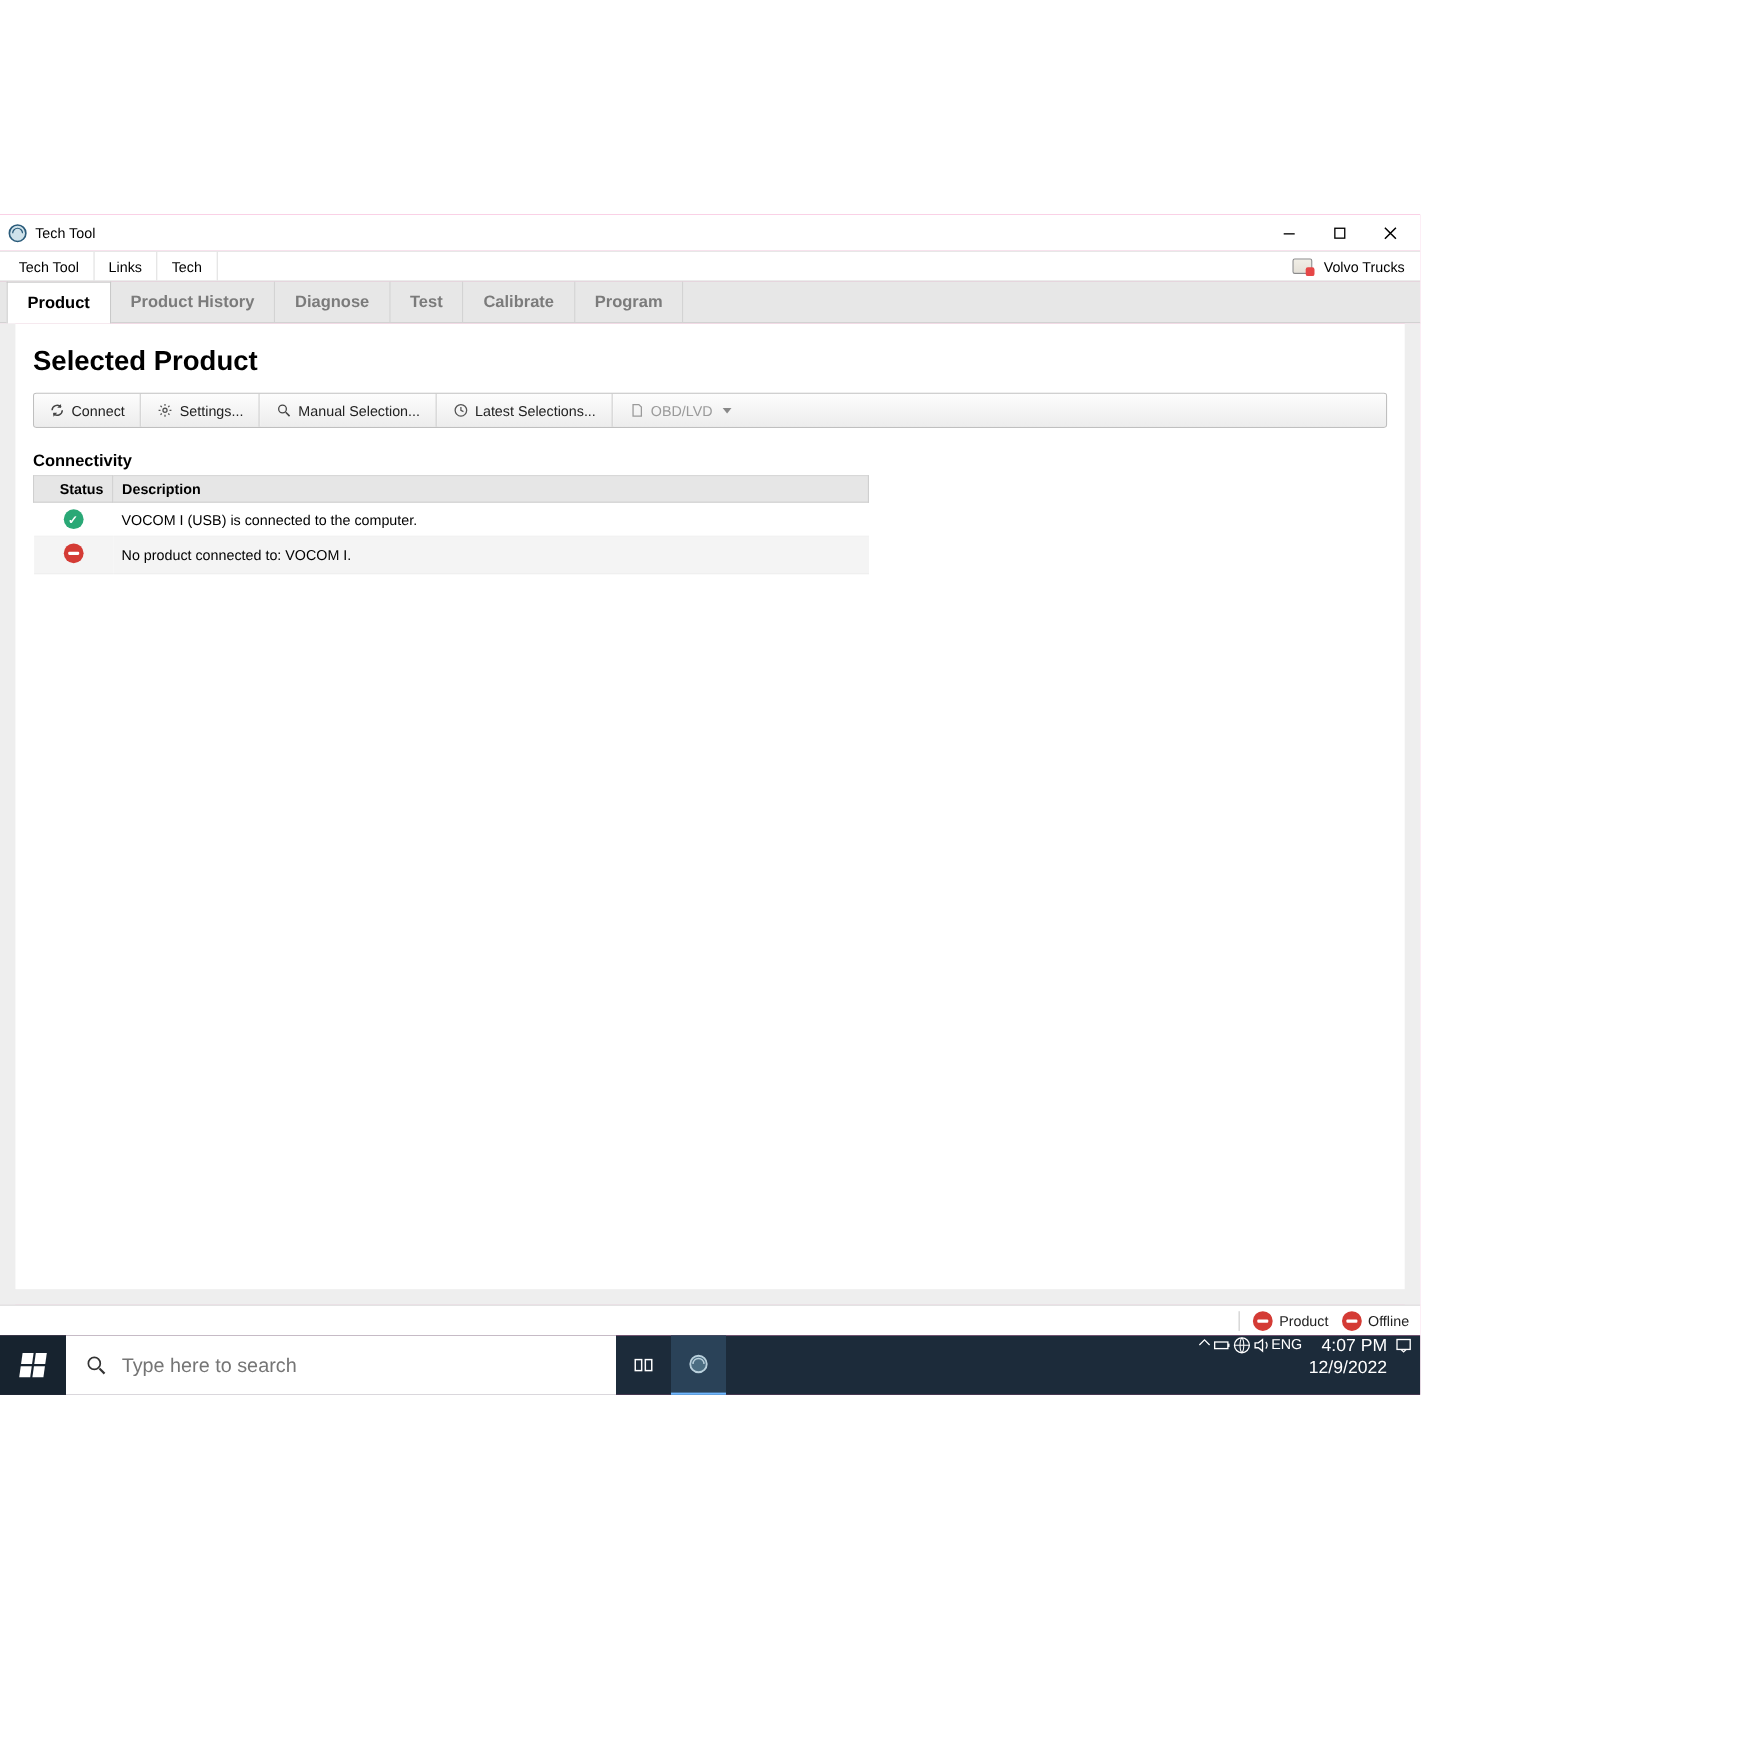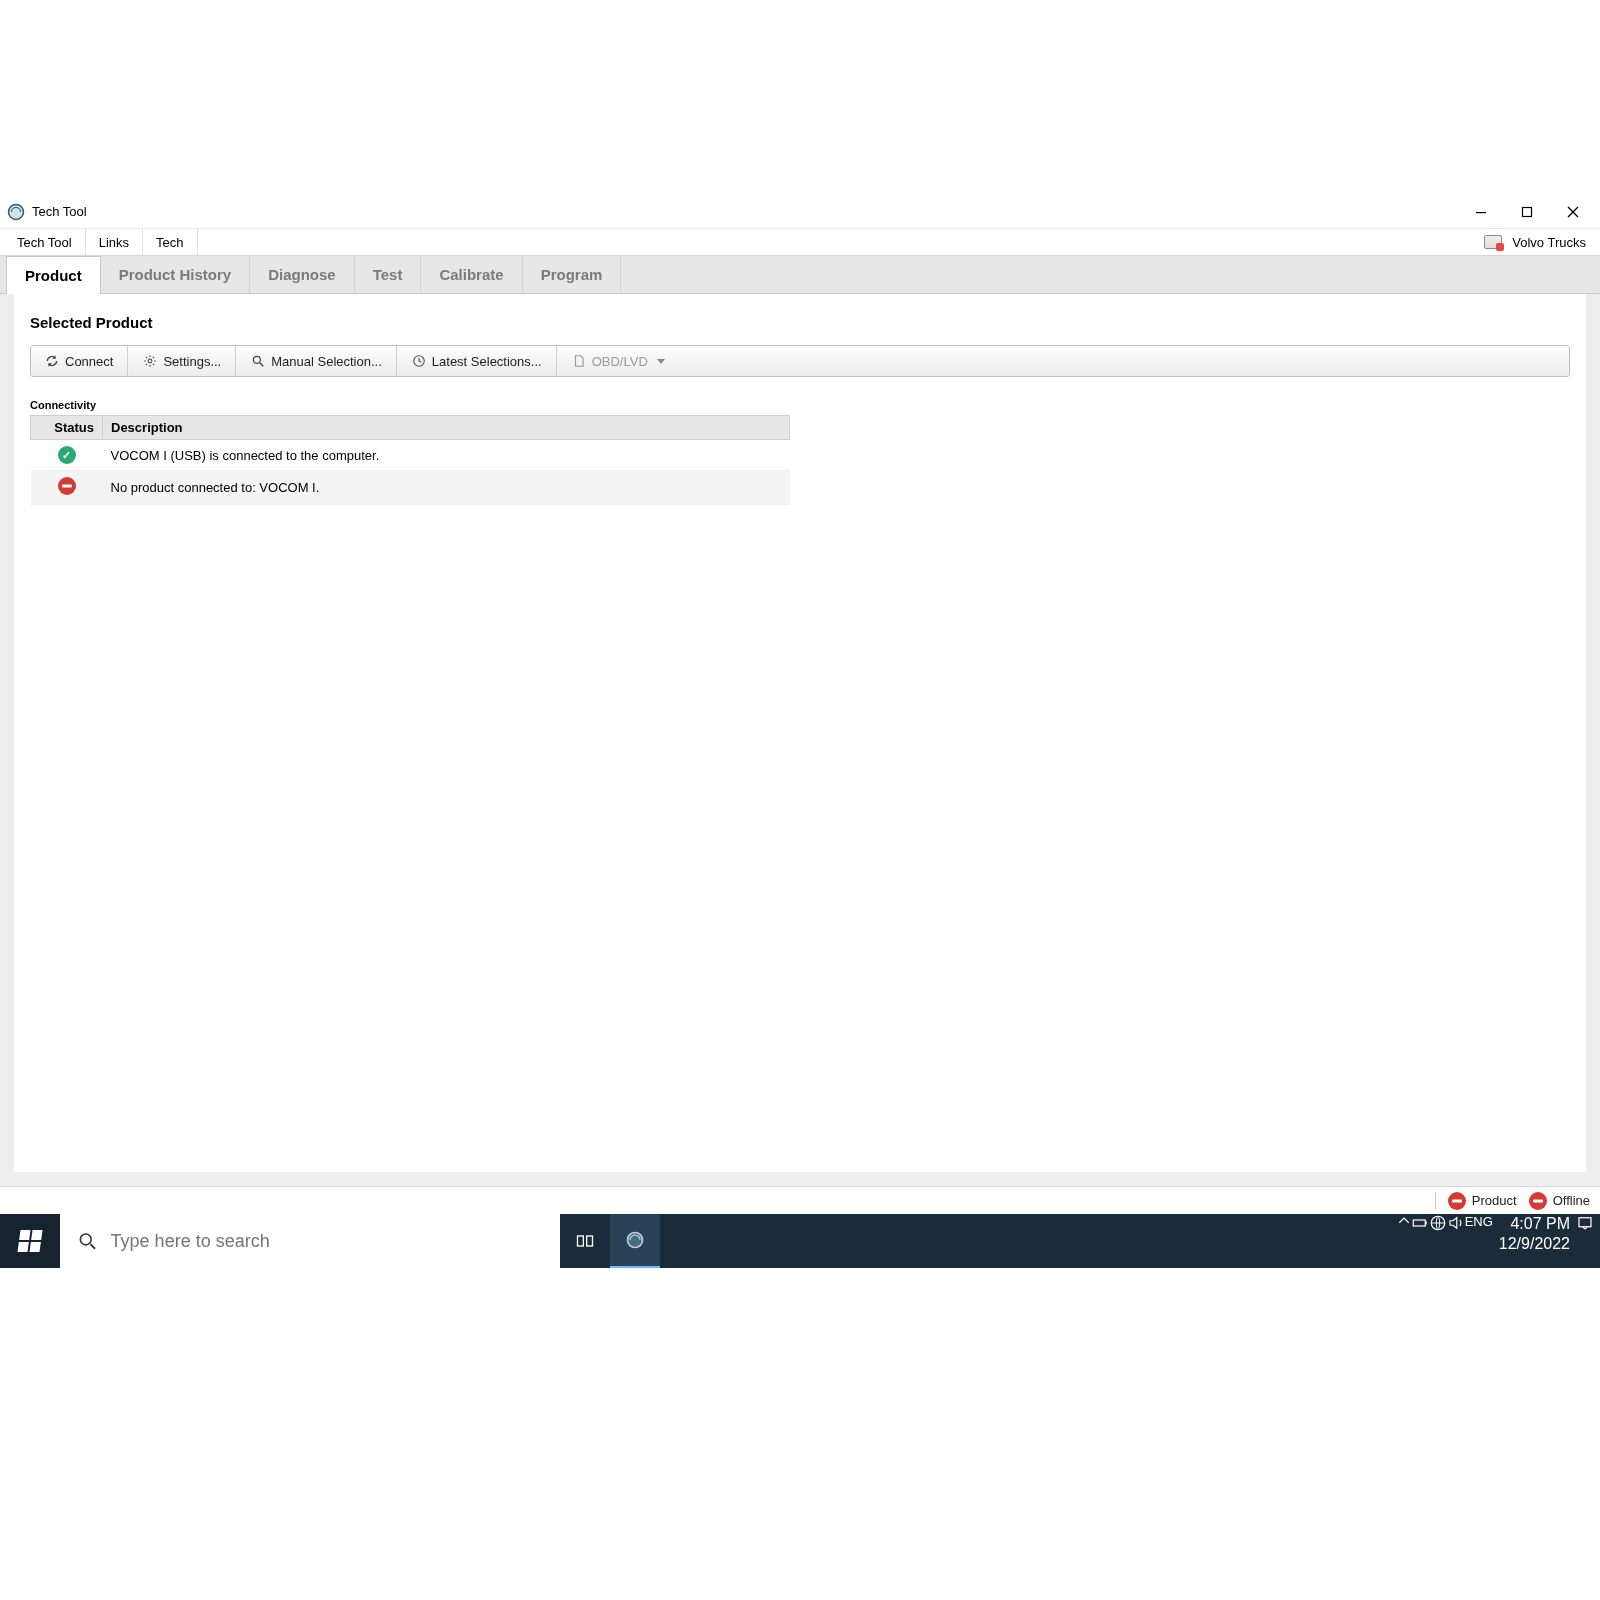--- a/index.html
+++ b/index.html
@@ -9,21 +9,21 @@
     background: #ffffff;
     width: 1600px;
     height: 1600px;
     position: relative;
     overflow: hidden;
   }
   .canvas {
     position: absolute;
     left: 0;
     top: 195px;
-    width: 1600px;
+    width: 1291px;
     background: #ec4899;
   }
   .titlebar {
     display: flex;
     align-items: center;
     height: 33px;
     padding: 0 4px 0 7px;
     background: #ffffff;
   }
   .titlebar .title-icon {
@@ -78,37 +78,37 @@
     margin-bottom: -1px;
     position: relative;
   }
   .page-body {
     background: #ffffff;
     border-left: 14px solid #eeeeee;
     border-right: 14px solid #eeeeee;
     border-bottom: 14px solid #eeeeee;
     padding: 20px 16px 10px 16px;
   }
-  .page-title { font-size: 15px; font-weight: 700; margin-bottom: 14px; }
+  .page-title { font-size: 25px; font-weight: 700; margin-bottom: 14px; }
   .toolbar {
     display: flex; gap: 1px; border: 1px solid #bfbfbf; border-radius: 3px;
     background: linear-gradient(#fdfdfd,#f0f0f0);
     height: 32px; align-items: stretch; overflow: hidden;
   }
   .toolbtn {
     display: flex; align-items: center; gap: 6px;
     padding: 0 14px; border-right: 1px solid #cfcfcf;
     font-size: 13px; color: #222;
     background: linear-gradient(#fdfdfd,#ececec);
   }
   .toolbtn:last-child { border-right: none; flex: 1; }
   .toolbtn.disabled { color: #9a9a9a; }
   .toolbtn svg { width: 14px; height: 14px; }
   .caret { width: 0; height: 0; border-left: 4px solid transparent; border-right: 4px solid transparent; border-top: 5px solid #888; margin-left: 3px; }
-  .section-label { font-size: 11px; font-weight: 600; margin-top: 22px; margin-bottom: 4px; color: #000; }
+  .section-label { font-size: 15px; font-weight: 600; margin-top: 22px; margin-bottom: 4px; color: #000; }
   .conn-table { width: 760px; border-collapse: collapse; }
   .conn-table th {
     text-align: left; font-weight: 600; font-size: 13px;
     background: #e6e6e6; border-top: 1px solid #cfcfcf; border-bottom: 1px solid #cfcfcf;
     border-right: 1px solid #cfcfcf; padding: 4px 8px;
   }
   .conn-table th:first-child { border-left: 1px solid #cfcfcf; width: 72px; text-align: right; }
   .conn-table td { padding: 6px 8px; font-size: 13px; border-bottom: 1px solid #efefef; }
   .conn-table tr.alt td { background: #f4f4f4; }
   .conn-table td.status-cell { text-align: center; }

